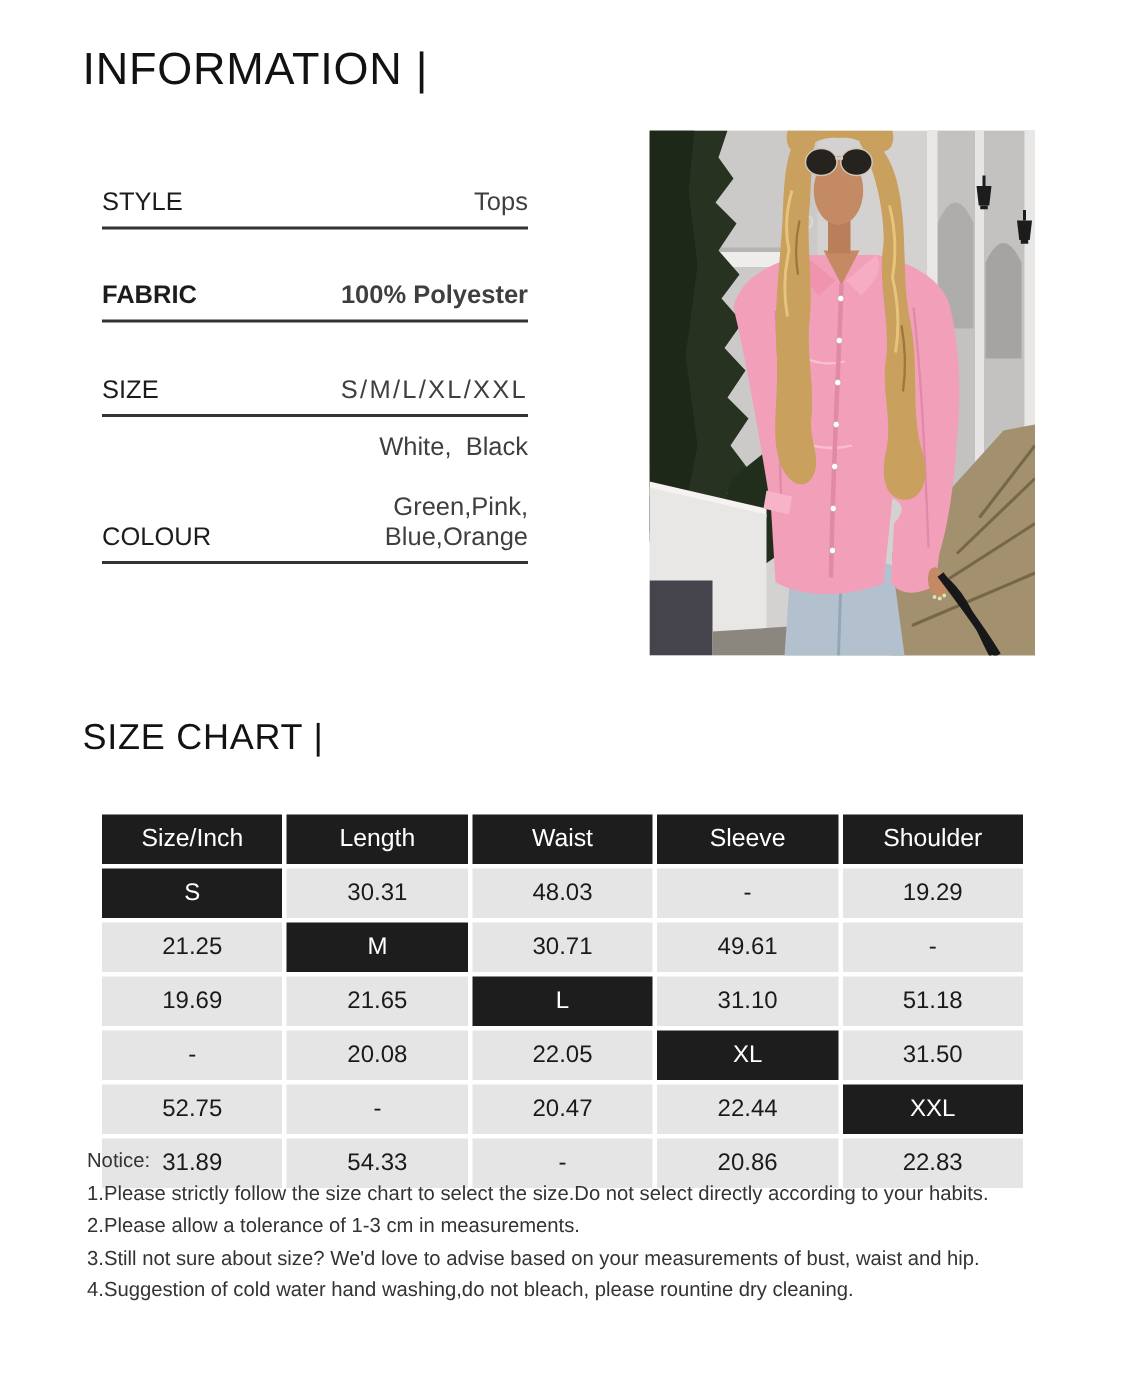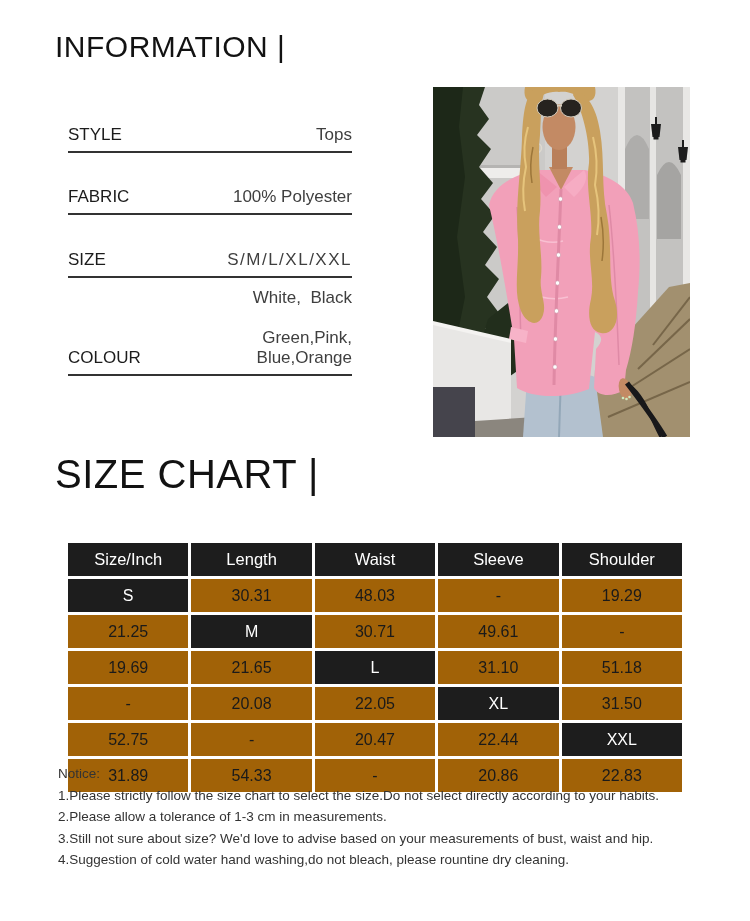--- a/index.html
+++ b/index.html
@@ -5,49 +5,49 @@
   html,body{margin:0;padding:0;}
   .page{
     position:relative; width:750px; height:921px; background:#ffffff;
     font-family:"Liberation Sans", sans-serif; color:#1f1f1f; overflow:hidden;padding-left:39px;
   }
   .big-heading{
     position:absolute; left:55px; font-size:30px; letter-spacing:.5px;
     color:#121212; font-weight:400; white-space:pre;
   }
   #info-heading{ top:30px; }
-  #sizechart-heading{ top:452px; font-size:40px; }
+  #sizechart-heading{ top:478px; font-size:24px; }
 
   
   .info-block{ position:absolute; left:68px; top:125px; width:284px; }
   .info-row{
     display:flex; justify-content:space-between; align-items:flex-end;
     border-bottom:2px solid #333; padding-bottom:6px;
     font-size:17px; line-height:20px;
   }
   .info-row .lbl{ color:#1c1c1c; }
   .info-row .val{ color:#3f3f3f; text-align:right; white-space:pre-wrap; }
-  .row-2{ margin-top:34px; }
+  .row-2{ margin-top:34px;font-weight:bold; }
   .row-3{ margin-top:35px; }
   .row-4{ margin-top:10px; }
   .val.spaced{ letter-spacing:1.5px; }
 
   
   .photo{ position:absolute; left:433px; top:87px; width:257px; height:350px; }
 
   
   .size-table{
     position:absolute; left:68px; top:543px; width:614px;
     display:grid; grid-template-columns:repeat(5,1fr); grid-auto-rows:33px;
     gap:3px; background:#ffffff; font-size:16px;
   }
   .size-table > div{ display:flex; align-items:center; justify-content:center; }
   .th{ background:#1d1d1d; color:#ffffff; font-size:16.5px; }
   .rh{ background:#1d1d1d; color:#ffffff; }
-  .tc{ background:#a16207; color:#1a1a1a; }
+  .tc{ background:#e5e5e5; color:#1a1a1a; }
 
   
   .notice{ position:absolute; left:58px; top:763px; width:648px;
     font-size:13.5px; line-height:21.5px; color:#333; }
 </style>
 </head>
 <body>
 
 <div class="page">
 

